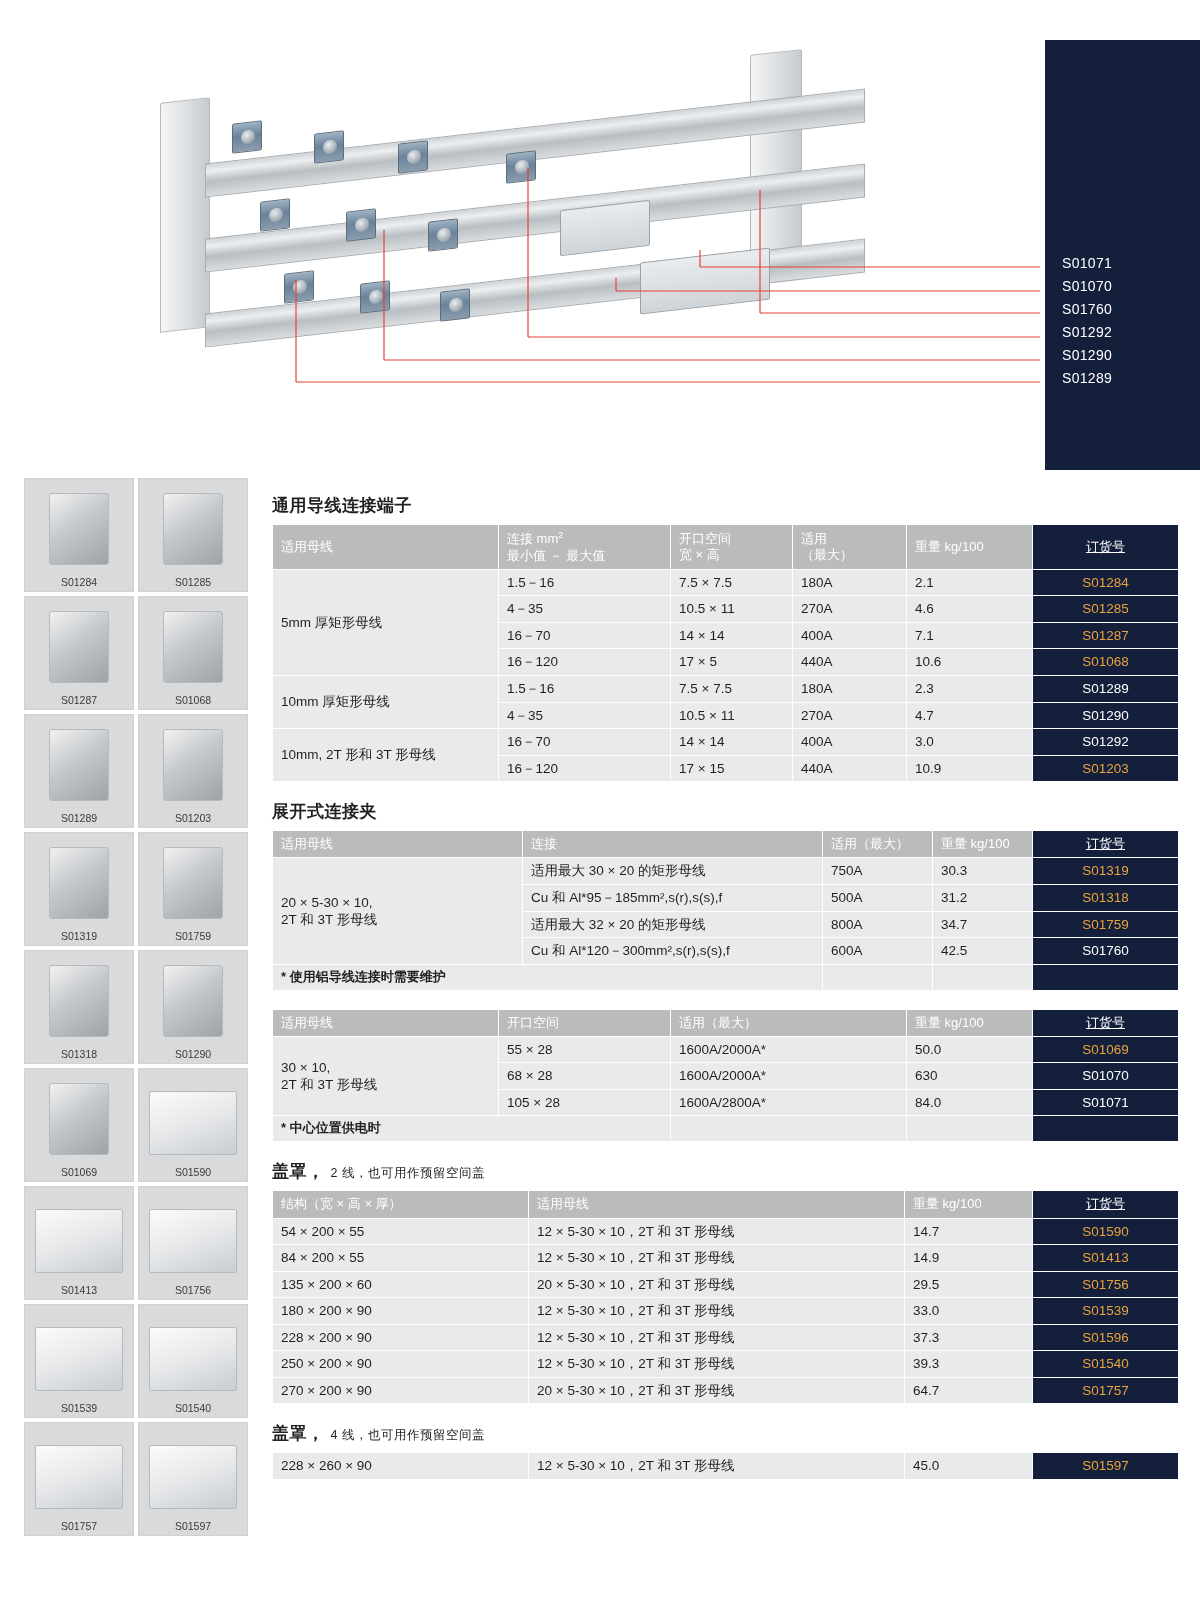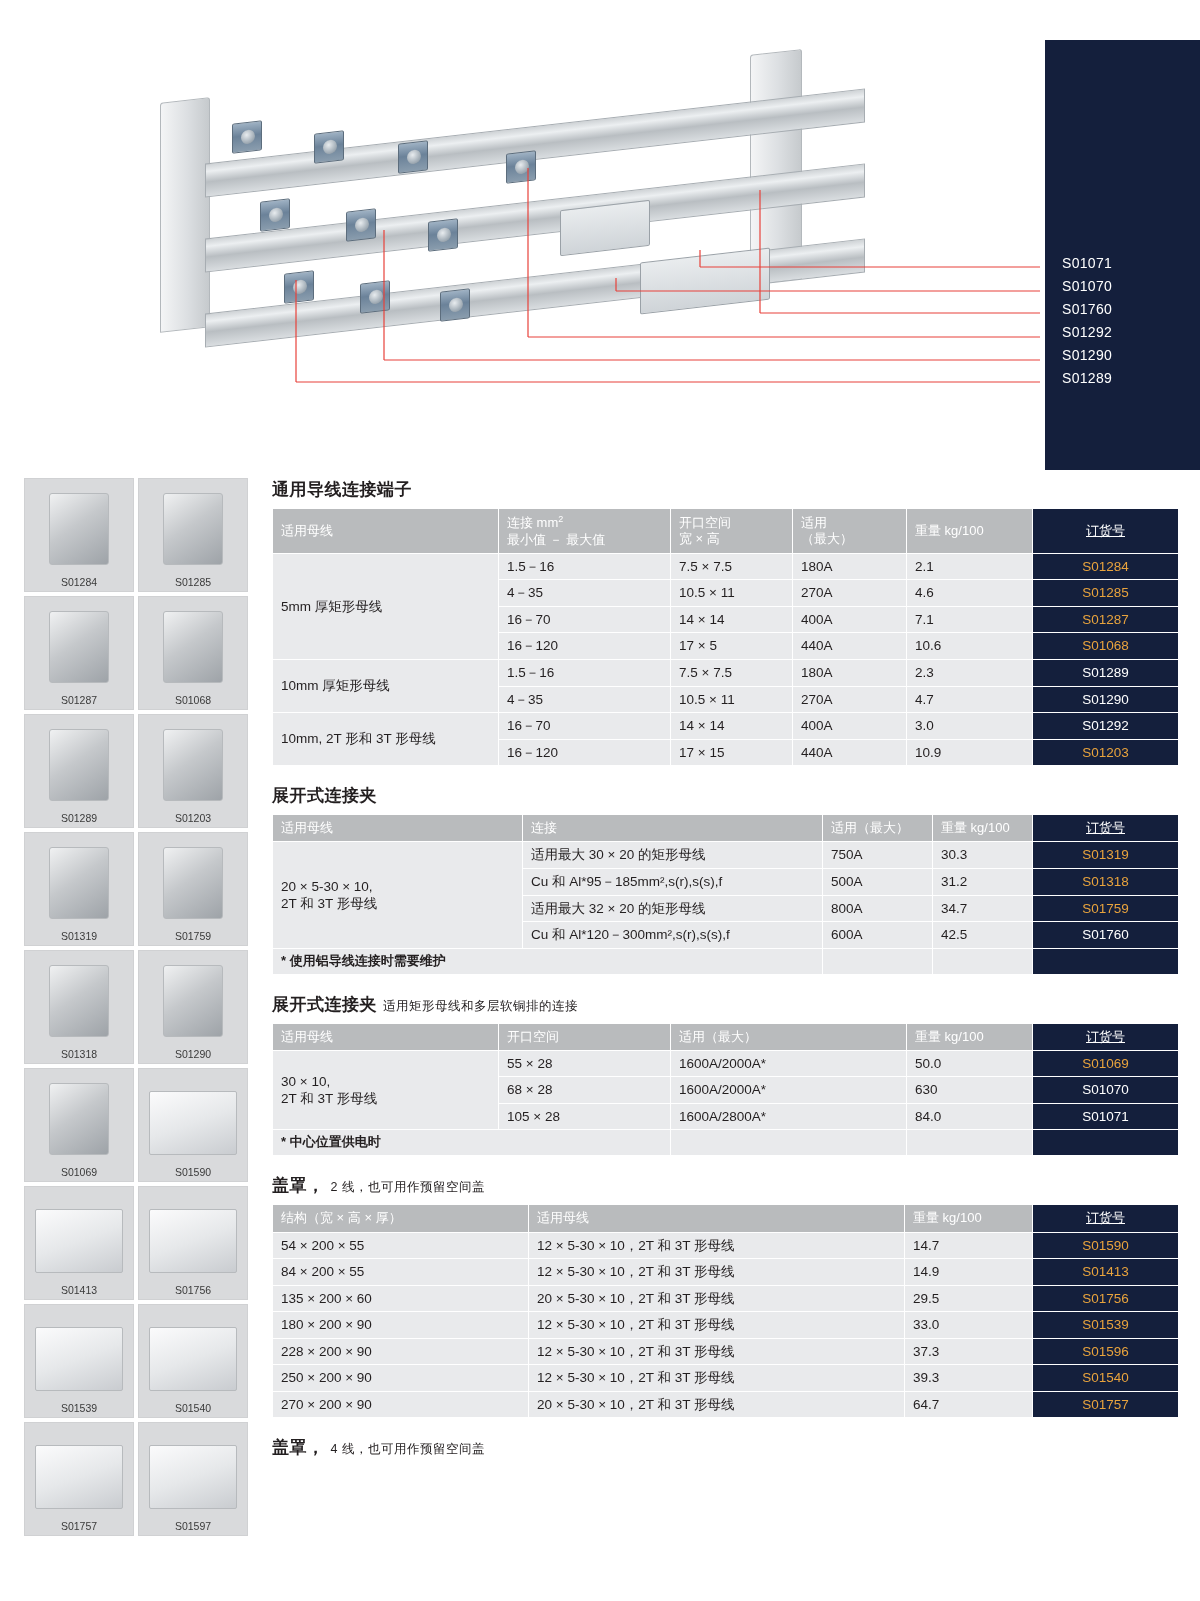--- a/index.html
+++ b/index.html
@@ -74,21 +74,21 @@
   }
   .thumb .ph.small { left:24px; right:24px; top:14px; bottom:26px; }
   .thumb .ph.box { left:10px; right:10px; top:22px; bottom:26px; border-radius:2px;
     background:linear-gradient(160deg,#fbfbfc 0%,#e6e8ea 50%,#c9ccd0 100%); }
   .thumb .cap {
     position:absolute; left:0; right:0; bottom:3px; text-align:center;
     font-size:10.5px; color:#3a3a3a; font-family:"Liberation Sans", sans-serif;
   }
 
   
-  .tables { position:absolute; left:272px; top:478px; width:906px; }
+  .tables { position:absolute; left:272px; top:494px; width:906px; }
 
   h2.sect {
     font-size:17px; font-weight:bold; margin:0 0 7px 0; color:#231f20;
     letter-spacing:.5px;
   }
   h2.sect .sub { font-size:12.5px; font-weight:normal; margin-left:6px; }
 
   table.t {
     border-collapse:collapse; width:906px; table-layout:fixed;
     font-size:13.5px;
@@ -411,23 +411,20 @@
         <td class="note" colspan="2">* 使用铝导线连接时需要维护</td>
         <td class="blank"></td>
         <td class="blank"></td>
         <td class="darkblank"></td>
       </tr>
     </tbody>
   </table>
 
   <div class="spacer-md"></div>
 
-  <h2 class="sect">
-    <span>展开式连接夹</span><span class="sub">适用矩形母线和多层软铜排的连接</span>
-  </h2>
   <table class="t">
     <colgroup>
       <col style="width:226px">
         <col style="width:172px">
         <col style="width:236px">
       <col style="width:126px">
         <col style="width:146px">
     </colgroup>
     <thead>
       <tr>
@@ -534,14 +531,30 @@
         <td class="ord">S01757</td>
       </tr>
     </tbody>
   </table>
 
   <div class="spacer-md"></div>
 
   <h2 class="sect">
     <span>盖罩，</span><span class="sub">4 线，也可用作预留空间盖</span>
   </h2>
+  <table class="t">
+    <colgroup>
+      <col style="width:256px">
+        <col style="width:376px">
+        <col style="width:128px">
+        <col style="width:146px">
+    </colgroup>
+    <tbody>
+      <tr>
+        <td>228 × 260 × 90</td>
+        <td>12 × 5-30 × 10，2T 和 3T 形母线</td>
+        <td>45.0</td>
+        <td class="ord">S01597</td>
+      </tr>
+    </tbody>
+  </table>
 
 </div>
 
 </body></html>

